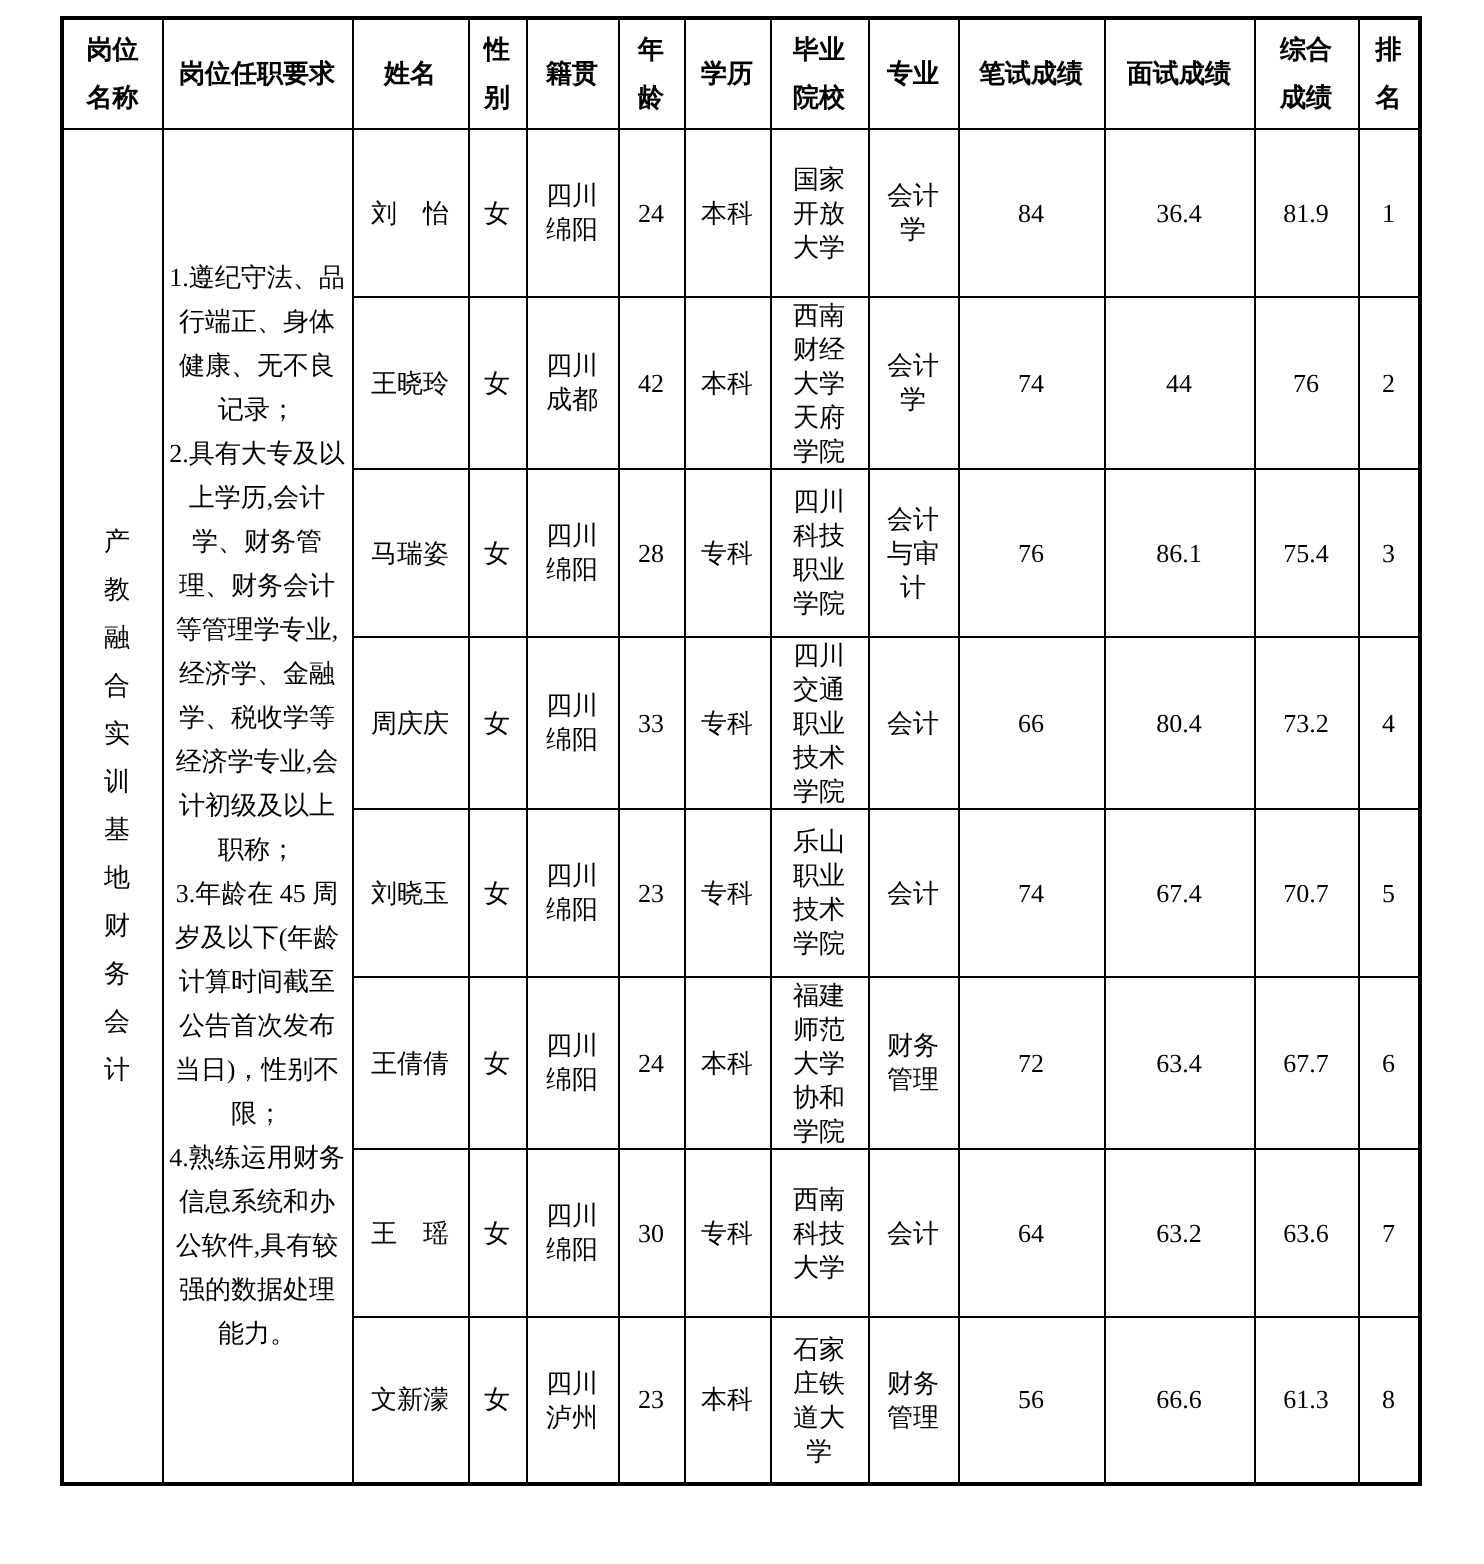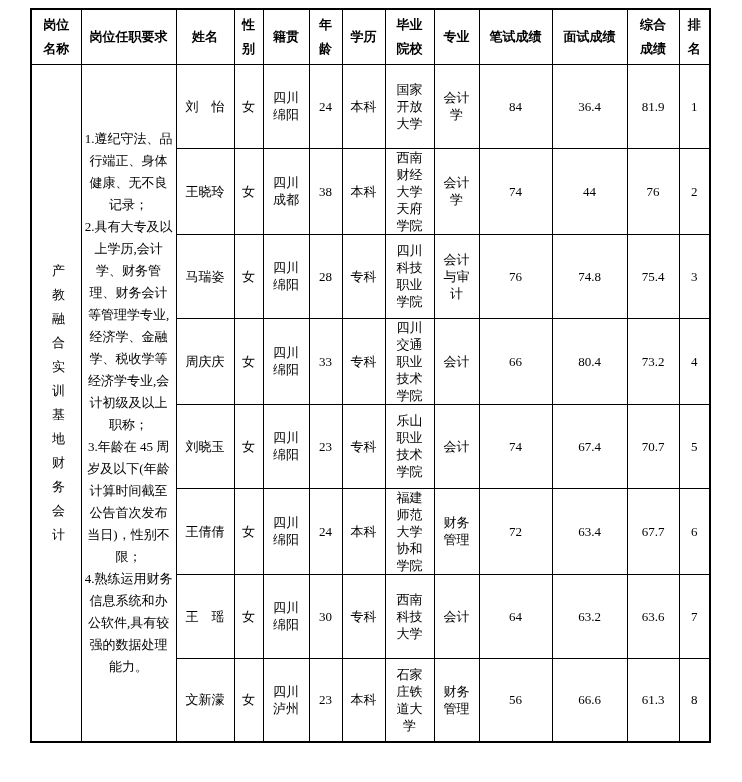--- a/index.html
+++ b/index.html
@@ -109,39 +109,39 @@
           <td>会计学</td>
           <td class="num-cell">84</td>
           <td class="num-cell">36.4</td>
           <td class="num-cell">81.9</td>
           <td class="num-cell">1</td>
         </tr>
         <tr>
           <td>王晓玲</td>
           <td>女</td>
           <td>四川成都</td>
-          <td class="num-cell">38</td>
+          <td class="num-cell">42</td>
           <td>本科</td>
           <td>西南财经大学天府学院</td>
           <td>会计学</td>
           <td class="num-cell">74</td>
           <td class="num-cell">44</td>
           <td class="num-cell">76</td>
           <td class="num-cell">2</td>
         </tr>
         <tr>
           <td>马瑞姿</td>
           <td>女</td>
           <td>四川绵阳</td>
           <td class="num-cell">28</td>
           <td>专科</td>
           <td>四川科技职业学院</td>
           <td>会计与审计</td>
           <td class="num-cell">76</td>
-          <td class="num-cell">74.8</td>
+          <td class="num-cell">86.1</td>
           <td class="num-cell">75.4</td>
           <td class="num-cell">3</td>
         </tr>
         <tr>
           <td>周庆庆</td>
           <td>女</td>
           <td>四川绵阳</td>
           <td class="num-cell">33</td>
           <td>专科</td>
           <td>四川交通职业技术学院</td>

